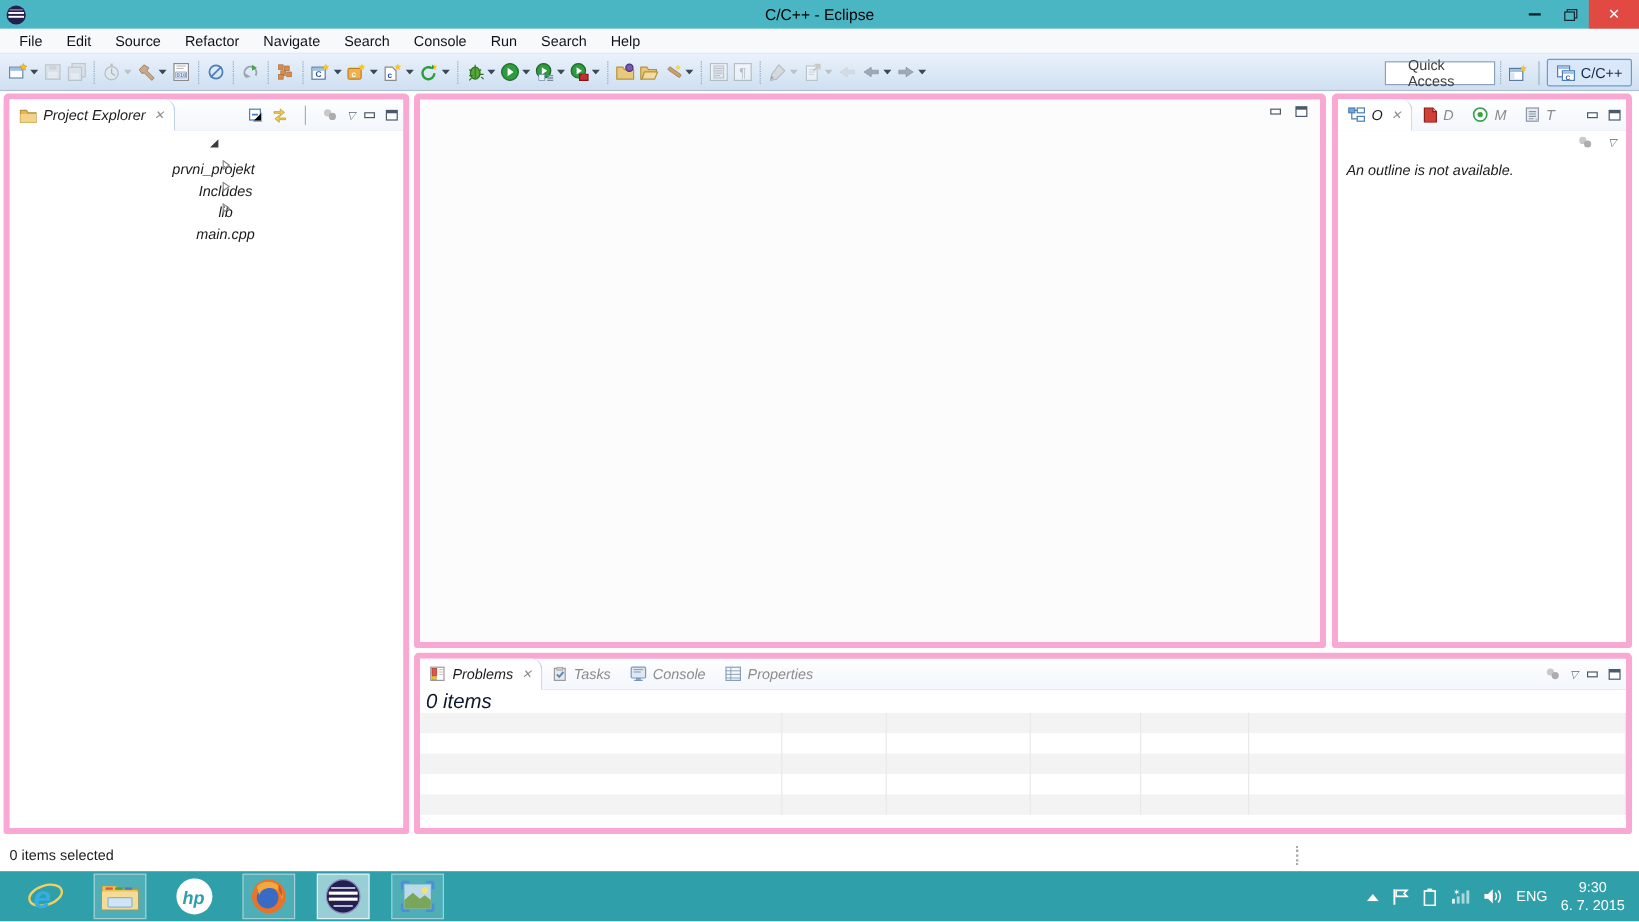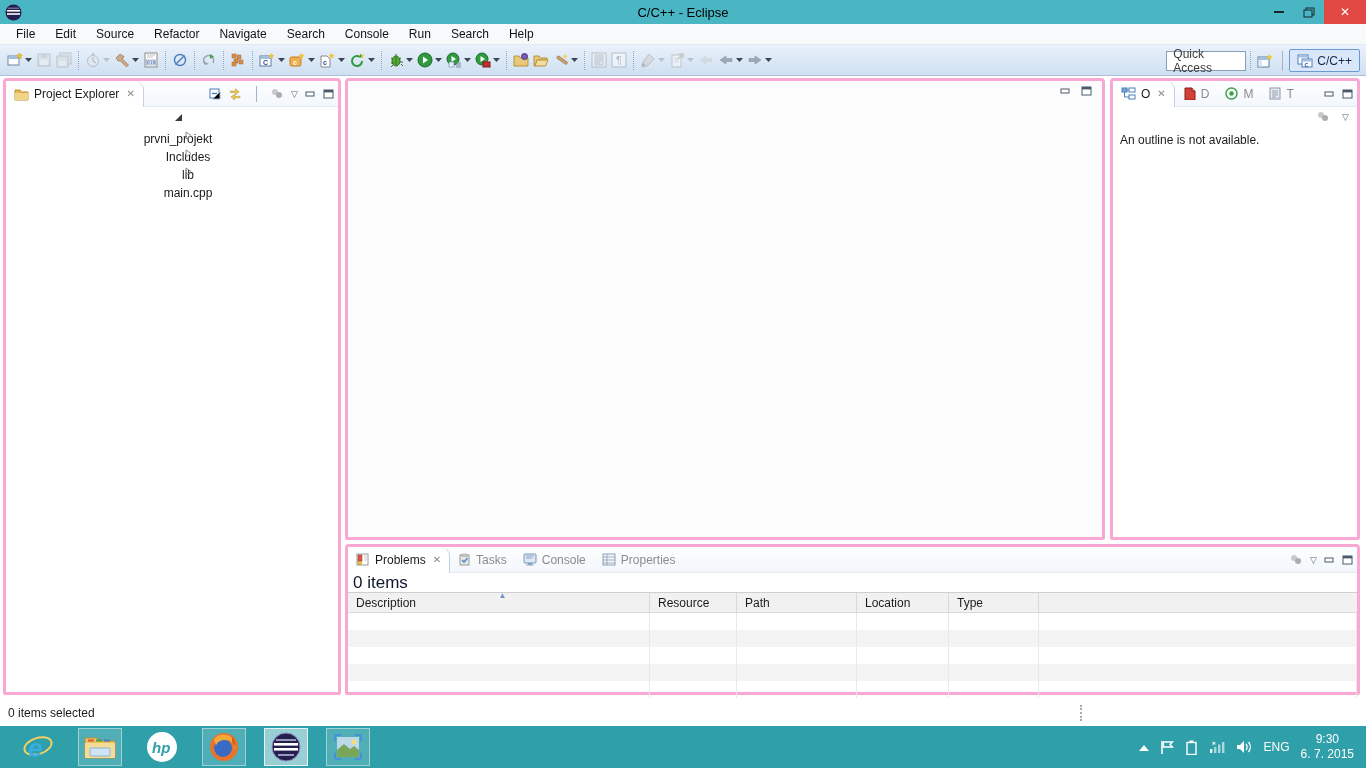--- a/index.html
+++ b/index.html
@@ -21,27 +21,27 @@
   .menu-item { font-size:12px; color:#101418; padding:0 10px; height:21px; display:flex; align-items:center; }
 
   
   .toolbar { position:absolute; top:45px; left:0; width:1366px; height:31px; background:linear-gradient(#e9f1fb,#cfe0f1); border-bottom:1px solid #aabfd6; display:flex; align-items:center; padding:0 5px; }
   .tbtn { display:flex; align-items:center; height:24px; padding:0 2px; border-radius:2px; }
   .tbtn svg { display:block; }
   .dd { margin-left:2px; display:block; }
   .tsep { width:0; border-left:1px dotted #8ea6bf; height:19px; margin:0 4px; }
   .disabled { opacity:.45; filter:grayscale(.7); }
   .toolbar-right { position:absolute; right:6px; top:0; height:31px; display:flex; align-items:center; }
-  .quick-access { width:80px; height:20px; border:1px solid #8aa0b8; background:#fff; font-size:12px; color:#3c3c3c; display:flex; align-items:center; padding-left:6px; }
+  .quick-access { width:92px; height:20px; border:1px solid #8aa0b8; background:#fff; font-size:12px; color:#3c3c3c; display:flex; align-items:center; padding-left:18px; }
   .persp-btn { display:flex; align-items:center; gap:4px; height:23px; padding:0 7px; border:1px solid #699bd2; background:#d9e7f8; border-radius:2px; font-size:12px; color:#13294a; }
   .vsep { width:1px; height:20px; background:#9fb4ca; margin:0 6px; }
 
   
   .workspace { position:absolute; top:76px; left:0; width:1366px; height:624px; background:#fff; }
-  .panel { position:absolute; background:#fff; border:3px solid #f9a8d4; border-radius:4px 4px 2px 2px; }
+  .panel { position:absolute; background:#fff; border:5px solid #f9a8d4; border-radius:4px 4px 2px 2px;font-style:italic; }
   .tabstrip { height:26px; display:flex; align-items:center; background:linear-gradient(#fdfefe,#f3f7fc); border-bottom:1px solid #e4ebf3; border-radius:4px 4px 0 0; position:relative; }
   .viewtab { height:26px; display:flex; align-items:center; gap:5px; padding:0 8px; font-size:12px; color:#8b8b8b; }
   .viewtab.active { background:#fff; border-right:1px solid #c2d2e4; border-radius:0 9px 0 0; color:#1c1c1c; }
   .tab-close { font-size:10px; color:#8a8a8a; margin-left:2px; }
   .strip-tools { position:absolute; right:4px; top:0; height:26px; display:flex; align-items:center; gap:7px; }
   .chev { font-size:9px; color:#5a6b7d; }
 
   
   .tree { padding-top:6px; font-size:12px; color:#1a1a1a; }
   .tree-row { height:18px; display:flex; align-items:center; gap:5px;flex-direction:column; }
@@ -594,31 +594,20 @@
               <rect x="1" y="3" width="8" height="4" fill="#fff" stroke="#4a5a6a"></rect>
             </svg>
           <svg width="11" height="10">
               <rect x="1" y="1" width="9" height="8" fill="#fff" stroke="#4a5a6a"></rect>
               <rect x="1" y="1" width="9" height="2.4" fill="#4a5a6a"></rect>
             </svg>
         </div>
       </div>
       <div class="count-label">0 items</div>
       <div class="ptable">
-        <div class="phead">
-          <div class="pcell c0">
-              <span>Description</span>
-              <span class="sort">▲</span>
-            </div>
-          <div class="pcell c1">Resource</div>
-          <div class="pcell c2">Path</div>
-          <div class="pcell c3">Location</div>
-          <div class="pcell c4">Type</div>
-          <div class="pcell cf"></div>
-        </div>
         <div class="prow">
             <div class="pcell c0"></div>
             <div class="pcell c1"></div>
             <div class="pcell c2"></div>
             <div class="pcell c3"></div>
             <div class="pcell c4"></div>
             <div class="pcell cf"></div>
           </div>
         <div class="prow">
             <div class="pcell c0"></div>

